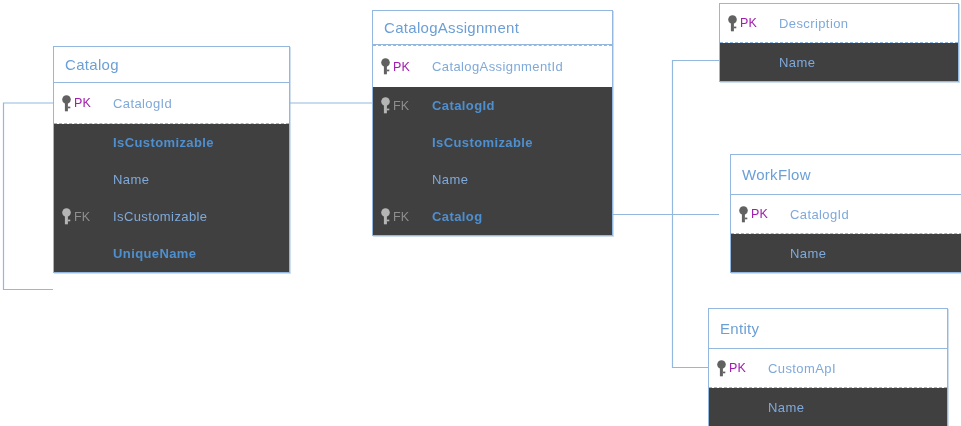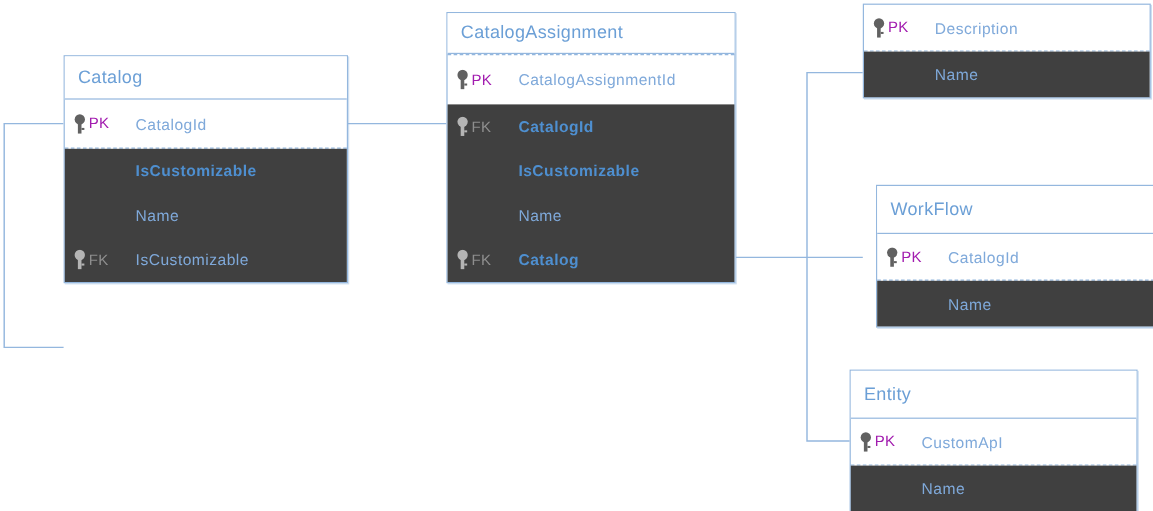--- a/index.html
+++ b/index.html
@@ -80,20 +80,23 @@
       <span class="keycell fk">
         <svg class="keyicon" width="11" height="17" viewBox="0 0 11 17">
             <circle cx="5.5" cy="4.5" r="4.3"></circle>
             <rect x="3.9" y="8" width="3" height="8.3"></rect>
             <rect x="6.9" y="11.6" width="2.4" height="1.7"></rect>
           </svg>
         <span class="klabel">FK</span>
       </span>
       <span class="fname">IsCustomizable</span>
     </div>
+    <div class="row b" style="height:37px;">
+      <span class="fname">UniqueName</span>
+    </div>
   </div>
 </div>
 
 <div class="tbl" style="left:372px;top:10px;width:241px;">
   <div class="hdr" style="height:34px;">CatalogAssignment</div>
   <div class="sep"></div>
   <div class="row" style="height:41px;">
     <span class="keycell pk">
       <svg class="keyicon" width="11" height="17" viewBox="0 0 11 17">
           <circle cx="5.5" cy="4.5" r="4.3"></circle>

